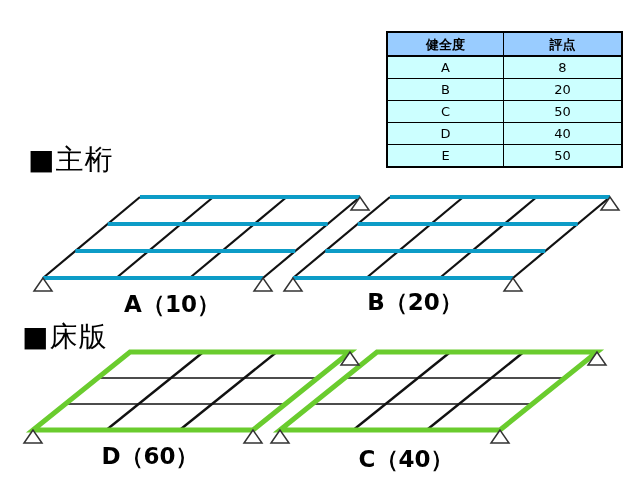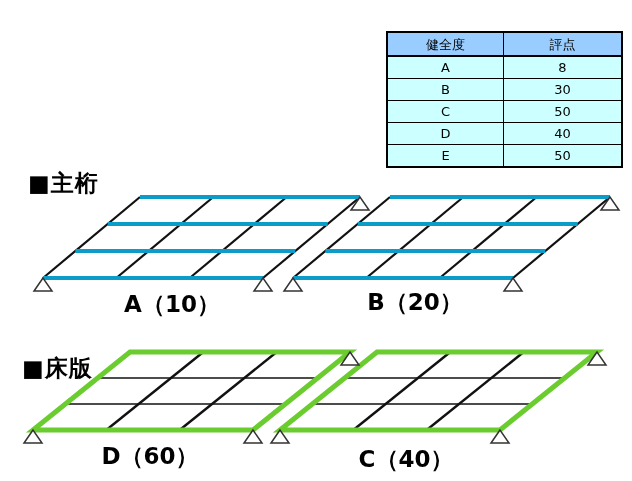--- a/index.html
+++ b/index.html
@@ -15,32 +15,32 @@
     border-collapse:collapse;
     border:2px solid #000;
     table-layout:fixed;
   }
   .grade-table th,.grade-table td{
     border:1px solid #000;
     text-align:center;vertical-align:middle;
     font-size:13px;line-height:1;
     padding:0;
   }
-  .grade-table th{height:22px;font-weight:normal;border-bottom:2px solid #000;}
+  .grade-table th{height:22px;font-weight:bold;border-bottom:2px solid #000;}
   .grade-table td{height:21px;font-weight:normal;}
   .col-grade{width:115px;}
   .col-score{width:117px;}
   
   .section-heading{
     position:absolute;
-    font-size:23px;font-weight:bold;
-    letter-spacing:1px;white-space:nowrap;margin-top:27px;
+    font-size:28px;font-weight:normal;
+    letter-spacing:1px;white-space:nowrap;
   }
   #heading-girder{left:28px;top:141px;}
-  #heading-deck{left:22px;top:326px;}
+  #heading-deck{left:22px;top:318px;}
   
   .drawing{position:absolute;left:0;top:0;}
   .span-label{
     font-size:23px;font-weight:bold;
     font-family:"DejaVu Sans","Liberation Sans",sans-serif;
   }
 </style>
 </head>
 <body>
 
@@ -51,21 +51,21 @@
       <th class="col-score">評点</th>
     </tr>
   </thead>
   <tbody>
     <tr style="background-color: rgb(204, 255, 255);">
       <td>A</td>
       <td>8</td>
     </tr>
     <tr style="background-color: rgb(204, 255, 255);">
       <td>B</td>
-      <td>30</td>
+      <td>20</td>
     </tr>
     <tr style="background-color: rgb(204, 255, 255);">
       <td>C</td>
       <td>50</td>
     </tr>
     <tr style="background-color: rgb(204, 255, 255);">
       <td>D</td>
       <td>40</td>
     </tr>
     <tr style="background-color: rgb(204, 255, 255);">

